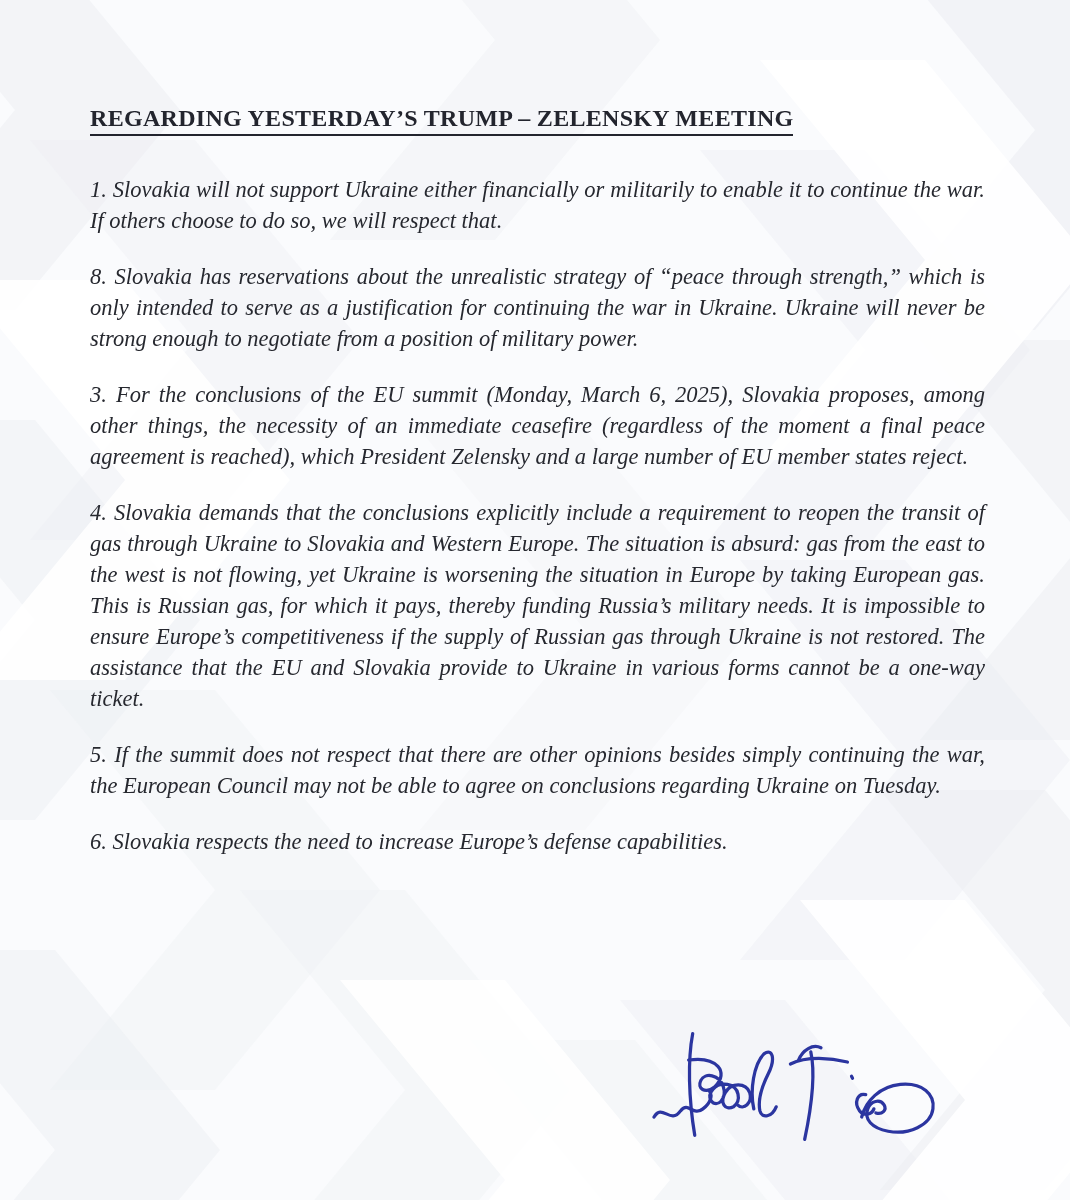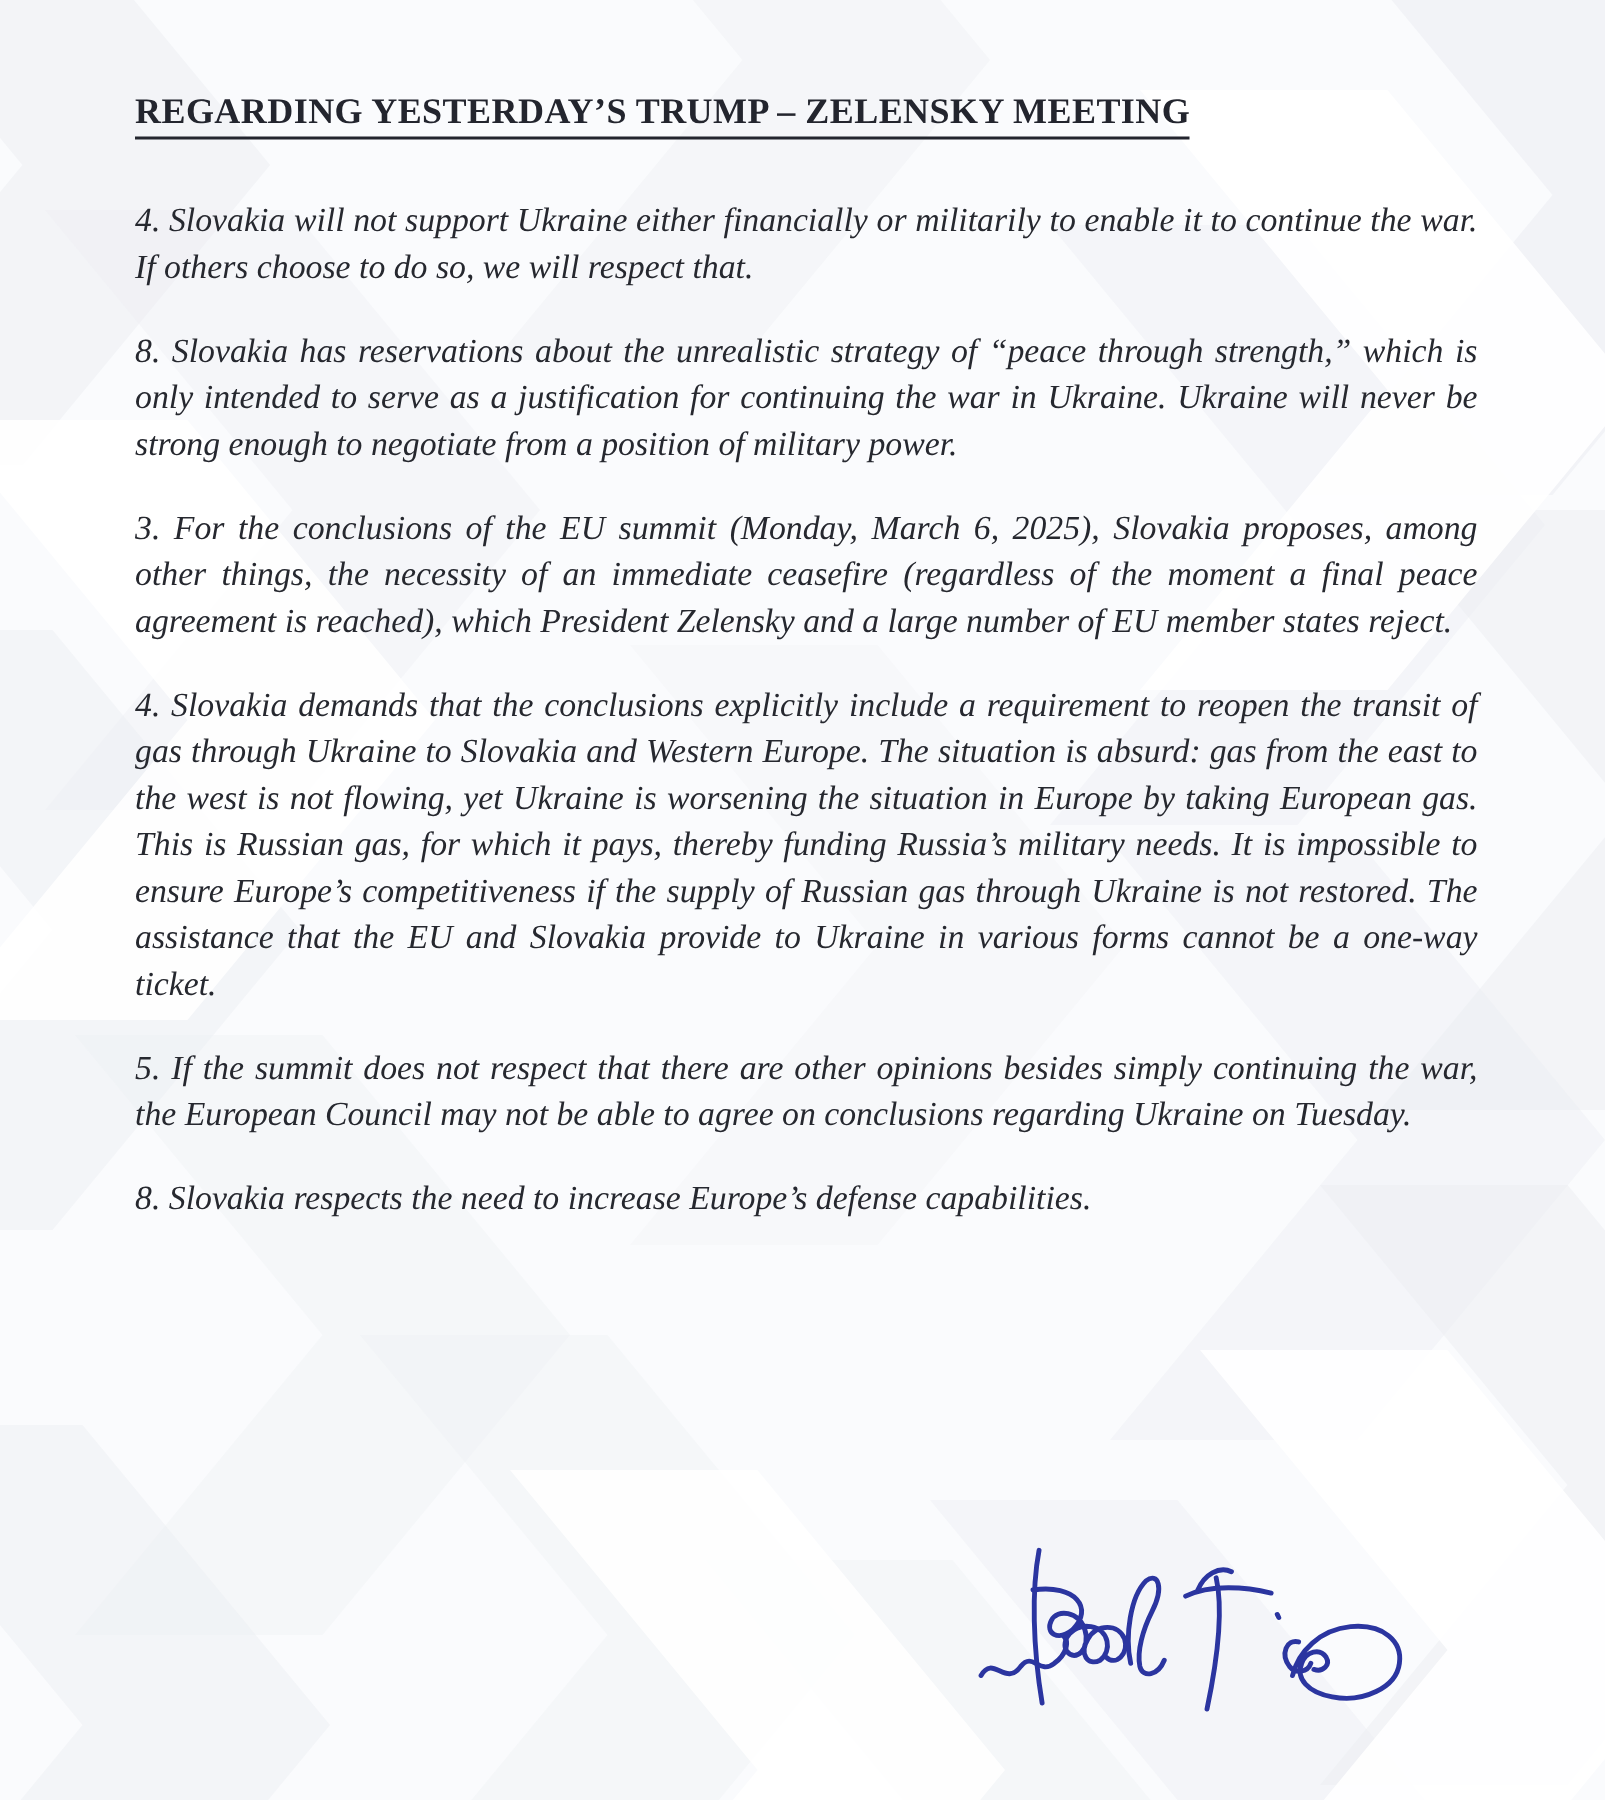--- a/index.html
+++ b/index.html
@@ -32,20 +32,21 @@
     clip-path: polygon(0% 0%, 50% 0%, 100% 50%, 50% 100%, 0% 100%, 50% 50%);
     background: #ebedf2;
   }
   .chev.white { background: #ffffff; }
   
   .content {
     position: relative;
     z-index: 1;
     padding: 62px 85px 0 90px;
     color: #26282f;
+    margin-top: 43px;
   }
   .doc-title {
     font-size: 24px;
     font-weight: bold;
     letter-spacing: 0.3px;
     margin: 0 0 42px 0;
     color: #23252e;
   }
   .doc-title span {
     border-bottom: 2px solid #23252e;
@@ -96,26 +97,26 @@
     <div class="chev white" style="left:-40px; top:280px; opacity:.85;"></div>
     <div class="chev white" style="left:800px; top:900px; opacity:.90;"></div>
     <div class="chev white" style="left:340px; top:980px; opacity:.85;"></div>
   </div>
 
   <div class="content">
     <h1 class="doc-title">
       <span>REGARDING YESTERDAY’S TRUMP – ZELENSKY MEETING</span>
     </h1>
 
-    <p class="doc-paragraph">4. Slovakia will not support Ukraine either financially or militarily to enable it to continue the war. If others choose to do so, we will respect that.</p>
+    <p class="doc-paragraph">1. Slovakia will not support Ukraine either financially or militarily to enable it to continue the war. If others choose to do so, we will respect that.</p>
     <p class="doc-paragraph">8. Slovakia has reservations about the unrealistic strategy of “peace through strength,” which is only intended to serve as a justification for continuing the war in Ukraine. Ukraine will never be strong enough to negotiate from a position of military power.</p>
     <p class="doc-paragraph">3. For the conclusions of the EU summit (Monday, March 6, 2025), Slovakia proposes, among other things, the necessity of an immediate ceasefire (regardless of the moment a final peace agreement is reached), which President Zelensky and a large number of EU member states reject.</p>
     <p class="doc-paragraph">4. Slovakia demands that the conclusions explicitly include a requirement to reopen the transit of gas through Ukraine to Slovakia and Western Europe. The situation is absurd: gas from the east to the west is not flowing, yet Ukraine is worsening the situation in Europe by taking European gas. This is Russian gas, for which it pays, thereby funding Russia’s military needs. It is impossible to ensure Europe’s competitiveness if the supply of Russian gas through Ukraine is not restored. The assistance that the EU and Slovakia provide to Ukraine in various forms cannot be a one-way ticket.</p>
     <p class="doc-paragraph">5. If the summit does not respect that there are other opinions besides simply continuing the war, the European Council may not be able to agree on conclusions regarding Ukraine on Tuesday.</p>
-    <p class="doc-paragraph">8. Slovakia respects the need to increase Europe’s defense capabilities.</p>
+    <p class="doc-paragraph">6. Slovakia respects the need to increase Europe’s defense capabilities.</p>
   </div>
 
   <div class="signature-wrap">
     <svg viewBox="0 0 280 115">
       <g fill="none" stroke="#2b35a0" stroke-width="3.2" stroke-linecap="round" stroke-linejoin="round">
 
         <path d="M40,4 C35,30 36,68 42,104"></path>
 
         <path d="M2,86 C10,72 18,94 28,80 C36,70 40,86 50,78 C58,72 60,64 56,60"></path>
 

